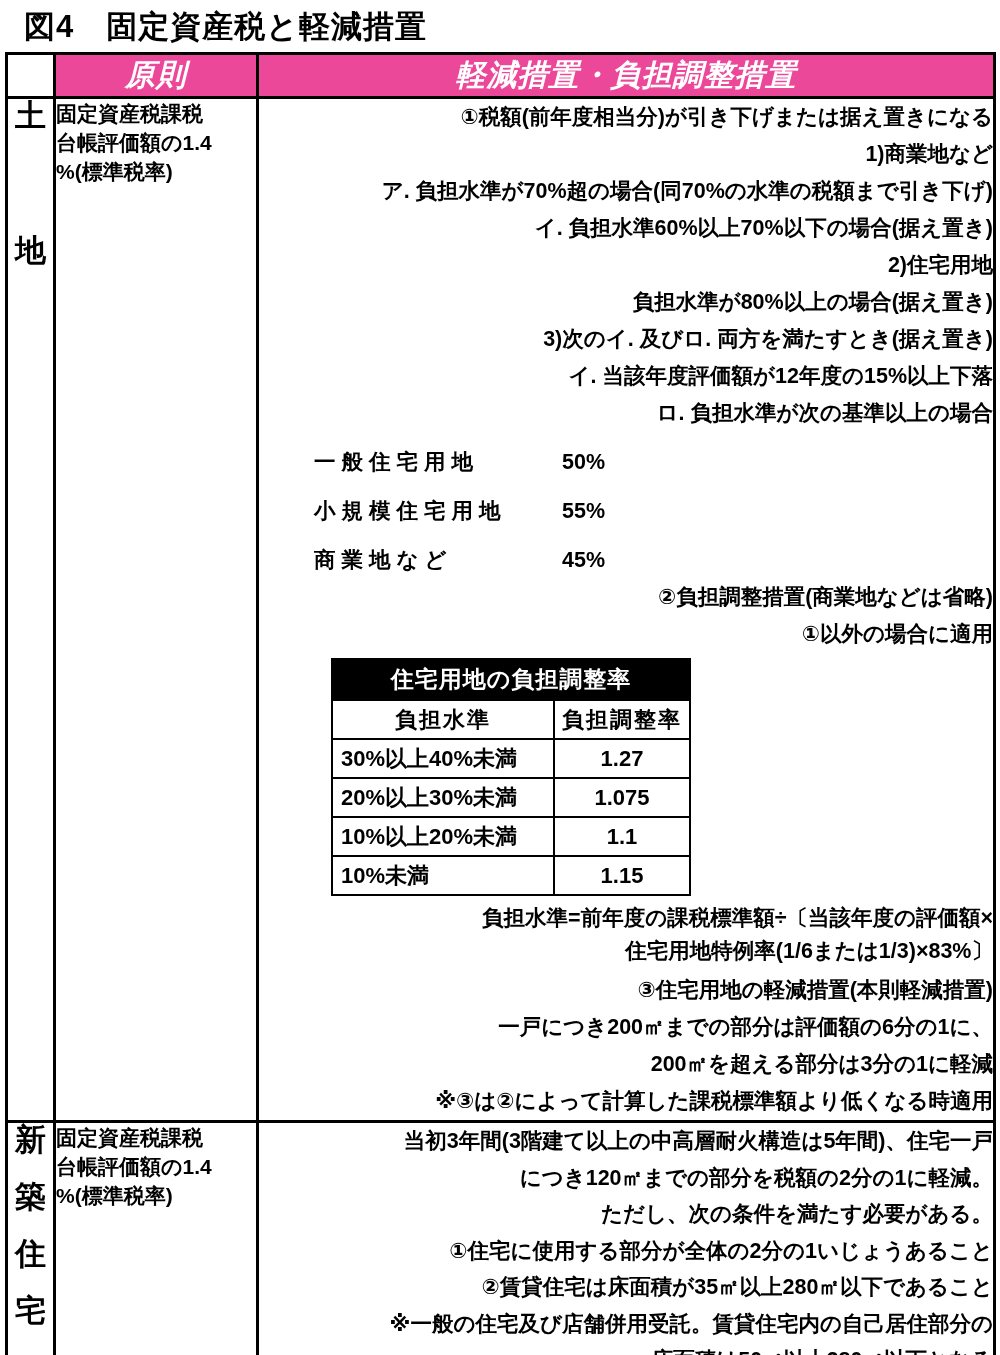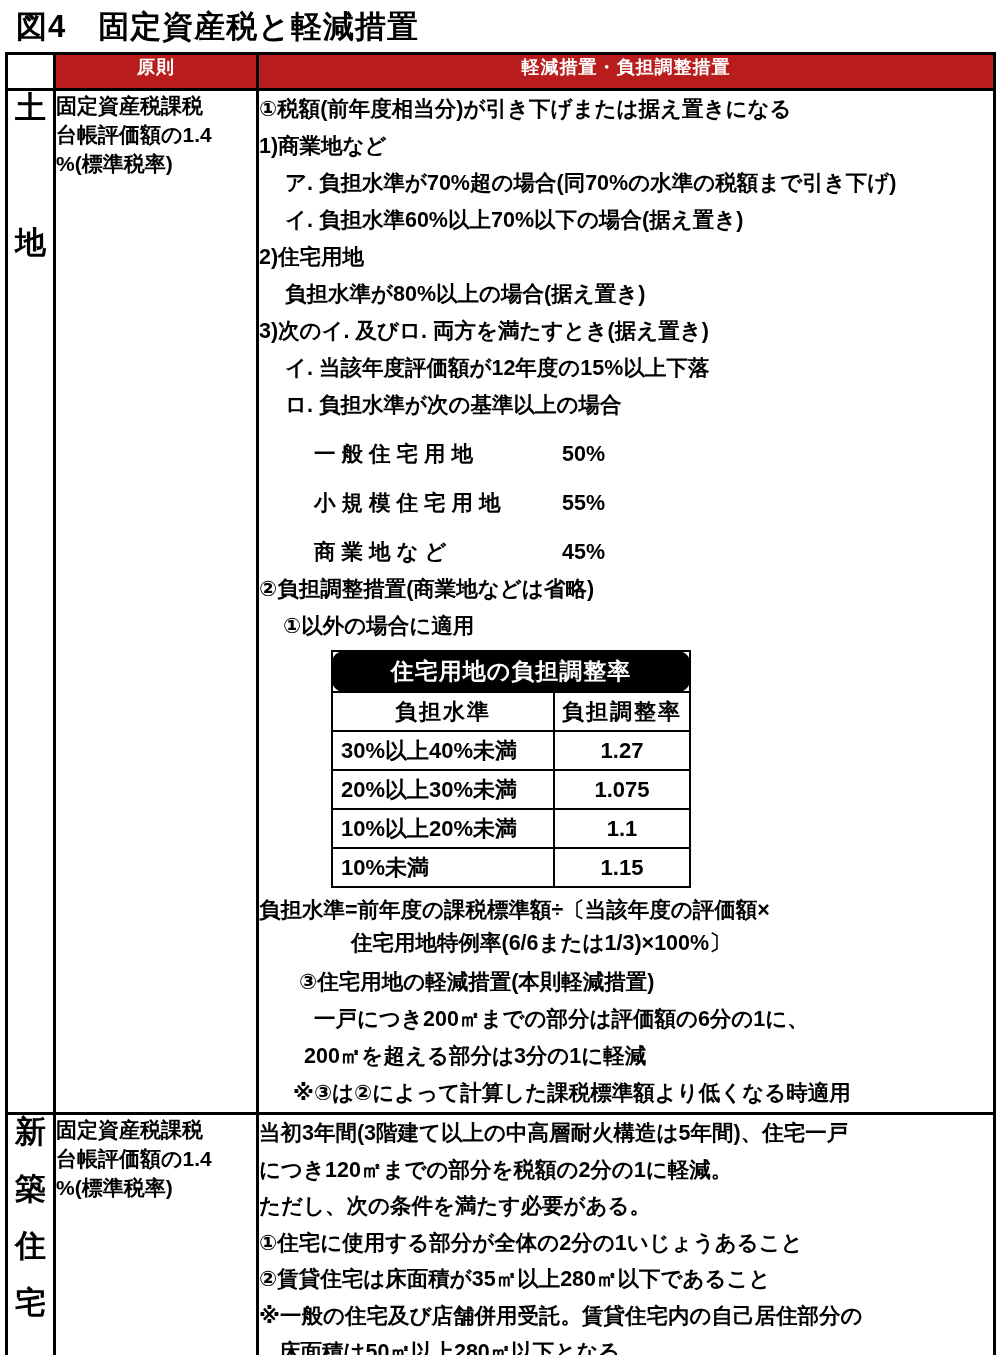--- a/index.html
+++ b/index.html
@@ -3,54 +3,54 @@
 <meta charset="utf-8">
 <style>
   * { box-sizing: border-box; }
   html, body { margin: 0; padding: 0; }
   body {
     width: 1000px; height: 1355px; background: #ffffff; color: #000000;
     font-family: "Liberation Sans", "DejaVu Sans", sans-serif;
     font-weight: bold;
   }
   .page { position: relative; width: 1000px; height: 1355px; background: #fff; overflow: hidden; }
-  .fig-title { position: absolute; left: 16px; top: 6px; font-size: 31px; letter-spacing: 1px; white-space: pre; }
+  .fig-title { position: absolute; left: 24px; top: 6px; font-size: 31px; letter-spacing: 1px; white-space: pre; }
 
   table.main { position: absolute; left: 5px; top: 52px; width: 991px; border-collapse: collapse; table-layout: fixed; }
   table.main td { border: 3px solid #000; padding: 0; vertical-align: top; }
 
   td.hdr-empty { background: #fff; height: 36px; }
-  td.hdr { background: #b91c1c; color: #fff; text-align: center; vertical-align: middle; font-size: 18px; letter-spacing: 1px; }
+  td.hdr { background: #ec4899; color: #fff; text-align: center; vertical-align: middle; font-size: 30px; letter-spacing: 1px; font-style: italic; }
 
   td.vlabel { text-align: center; vertical-align: middle; }
   .vstack { display: flex; flex-direction: column; align-items: center; font-size: 31px; line-height: 33px; }
   .vstack.land { gap: 102px; }
   .vstack.newh { gap: 24px; }
 
   td.principle { vertical-align: middle; font-size: 21px; line-height: 29px; padding: 4px 2px 4px 6px; white-space: pre-line; }
 
   td.content { padding: 5px 4px 2px 7px; font-size: 21.5px; line-height: 37px; }
   td.content.land-cell { height: 996px; }
   td.content.newh-cell { height: 258px; line-height: 36.5px; }
 
-  .ln { white-space: pre; }
+  .ln { white-space: pre; text-align: right; }
   .i1  { padding-left: 26px; }
   .i18 { padding-left: 24px; }
   .i20 { padding-left: 20px; }
   .i35 { padding-left: 34px; }
   .i40 { padding-left: 40px; }
   .i45 { padding-left: 45px; }
   .i55 { padding-left: 55px; }
 
   .crit { display: flex; padding-left: 55px; margin-top: 12px; }
   .crit-label { width: 248px; letter-spacing: 6px; }
 
   table.inner { border-collapse: collapse; table-layout: fixed; width: 360px; margin: 5px 0 4px 72px; }
   table.inner td { border: 2px solid #000; padding: 0; height: 37px; vertical-align: middle; }
-  table.inner td.ititle { background: #000; color: #fff; text-align: center; font-size: 23px; height: 41px; letter-spacing: 1px; border-radius: 12px; }
+  table.inner td.ititle { background: #000; color: #fff; text-align: center; font-size: 23px; height: 41px; letter-spacing: 1px; }
   table.inner td.ihead { text-align: center; font-size: 22px; height: 39px; letter-spacing: 2px; }
   table.inner td.lvl { text-align: left; padding-left: 8px; font-size: 22px; }
   table.inner td.rate { text-align: center; font-size: 22px; }
 
   .formula { line-height: 33px; margin: 6px 0 4px 0; }
   .formula .f2 { padding-left: 92px; }
 </style>
 </head>
 <body>
 
@@ -137,21 +137,21 @@
           </tr>
           <tr>
             <td class="lvl">10%未満</td>
             <td class="rate">1.15</td>
           </tr>
         </tbody>
             </table>
 
         <div class="formula">
           <div class="ln">負担水準=前年度の課税標準額÷〔当該年度の評価額×</div>
-          <div class="ln f2">住宅用地特例率(6/6または1/3)×100%〕</div>
+          <div class="ln f2">住宅用地特例率(1/6または1/3)×83%〕</div>
         </div>
 
         <div class="ln i40">③住宅用地の軽減措置(本則軽減措置)</div>
         <div class="ln i55">一戸につき200㎡までの部分は評価額の6分の1に、</div>
         <div class="ln i45">200㎡を超える部分は3分の1に軽減</div>
         <div class="ln i35">※③は②によって計算した課税標準額より低くなる時適用</div>
       </td>
     </tr>
 
     <tr>

